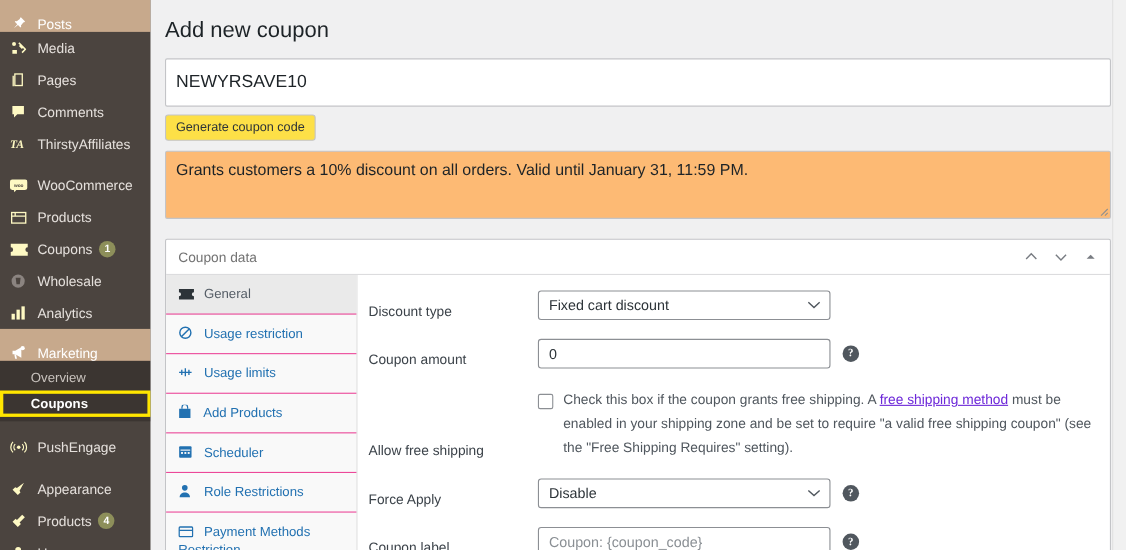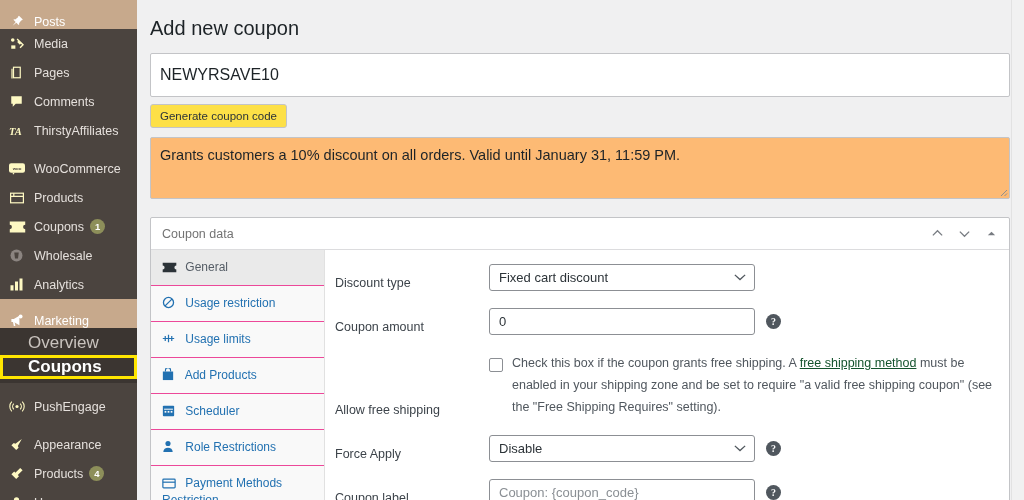--- a/index.html
+++ b/index.html
@@ -64,21 +64,21 @@
     font-weight: bold;
   }
   .submenu {
     background: #3b3531;
     padding: 3px 0 4px 0;
   }
   .submenu-item {
     height: 24px;
     line-height: 24px;
     padding-left: 28px;
-    font-size: 17px;
+    font-size: 12px;
     color: #c9c3be;
     position: relative;
   }
   .submenu-item.current {
     color: #ffffff;
     font-weight: bold;
   }
   .submenu-item.highlighted {
     outline: 3px solid #ffe600;
     outline-offset: -3px;
@@ -275,21 +275,21 @@
     margin-top: 6px;
     cursor: pointer;
   }
   .cb-text {
     font-size: 12.5px;
     color: #50575e;
     line-height: 22px;
     margin-left: 9px;
     max-width: 530px;
   }
-  .cb-text a { color: #14532d; text-decoration: underline; }
+  .cb-text a { color: #6d28d9; text-decoration: underline; }
 
   
   .page-scroll {
     position: absolute;
     right: 0; top: 0;
     width: 13px; height: 500px;
     background: #f1f1f1;
     border-left: 1px solid #e2e2e2;
   }
   .page-scroll .thumb {

